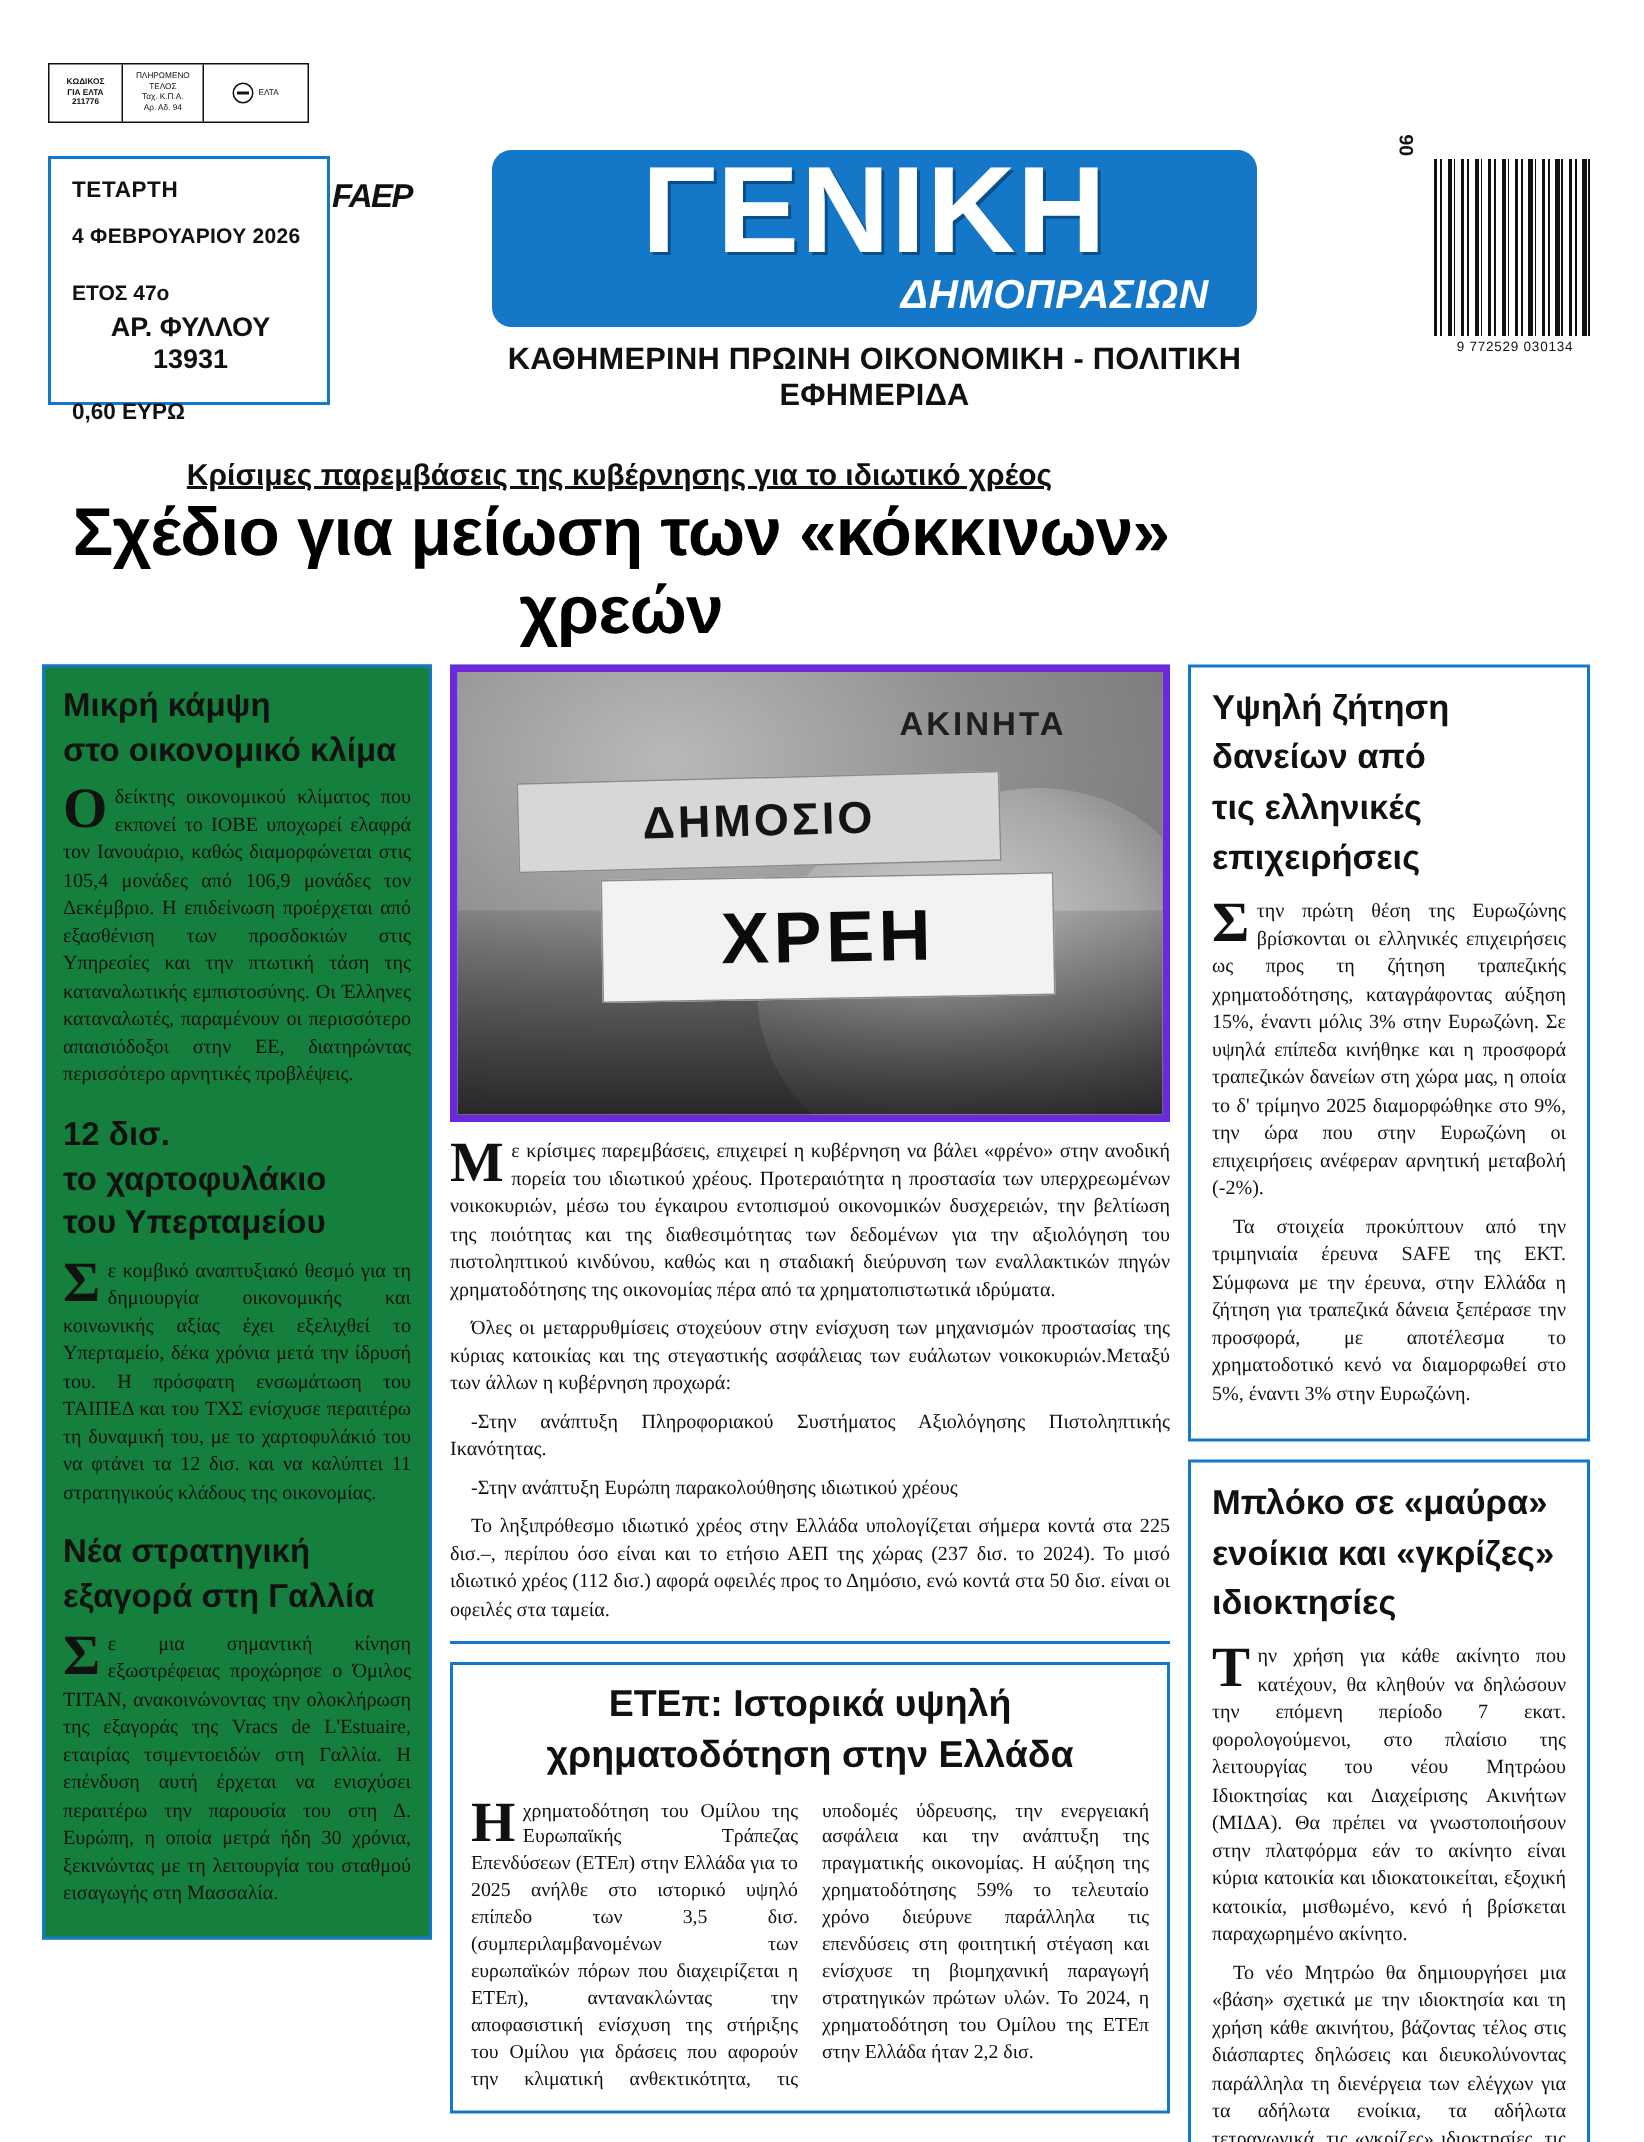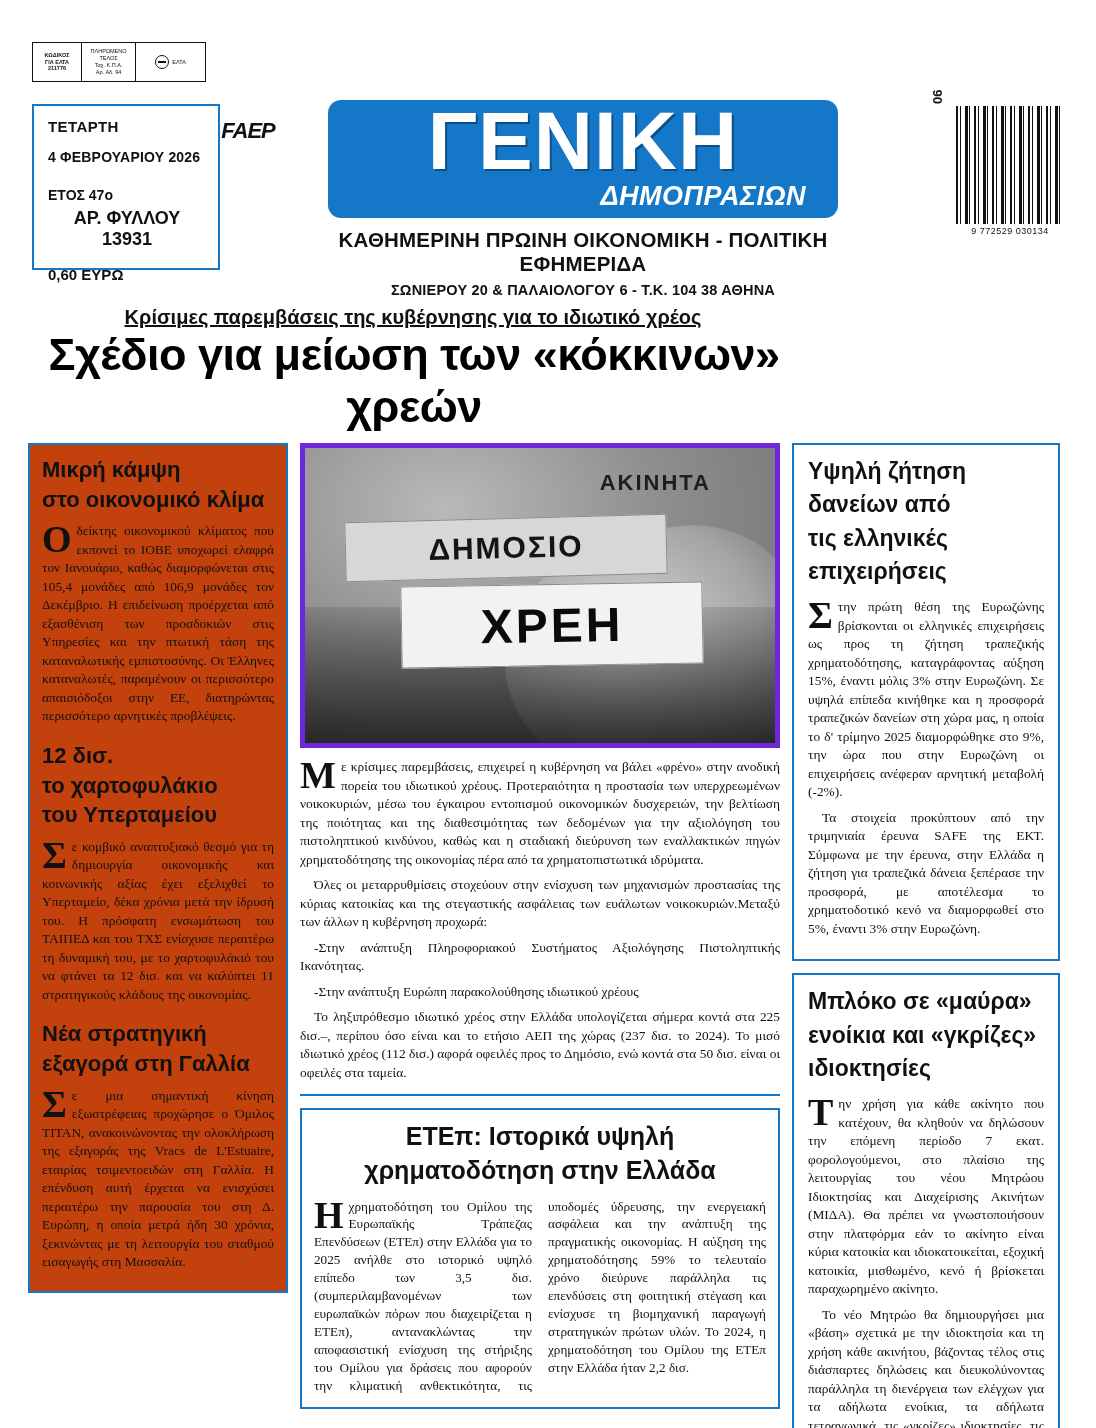--- a/index.html
+++ b/index.html
@@ -97,21 +97,21 @@
     font-family:"Liberation Sans",sans-serif;font-weight:bold;font-size:45px;
     letter-spacing:-.5px;margin:0 0 10px 0;color:#000;width:772px;text-align:center;
   }
 
   
   .grid{display:flex;gap:12px;align-items:flex-start;}
   .col-left{width:260px;}
   .col-mid{width:480px;}
   .col-right{width:268px;}
 
-  .bluebox{border:2px solid #1577c8;background:#c2410c;padding:10px 12px 12px 12px;box-sizing:border-box;}
+  .bluebox{border:2px solid #1577c8;background:#15803d;padding:10px 12px 12px 12px;box-sizing:border-box;}
   .rightbox{border:2px solid #1577c8;background:#ffffff;padding:10px 14px 14px 14px;box-sizing:border-box;}
 
   .subhead{
     font-family:"Liberation Sans",sans-serif;font-weight:bold;font-size:22px;
     color:#111;line-height:1.35;margin:0 0 8px 0;
   }
   .rh{
     font-family:"Liberation Sans",sans-serif;font-weight:bold;font-size:23px;
     line-height:1.45;margin:0 0 10px 0;color:#111;
   }
@@ -205,21 +205,20 @@
       <div class="ib-num">ΑΡ. ΦΥΛΛΟΥ 13931</div>
       <div class="ib-price">0,60 ΕΥΡΩ</div>
     </div>
 
     <div class="logoblock">
       <div class="logo-band">
         <div class="logo-title">ΓΕΝΙΚΗ</div>
         <div class="logo-sub">ΔΗΜΟΠΡΑΣΙΩΝ</div>
       </div>
       <div class="strap">ΚΑΘΗΜΕΡΙΝΗ ΠΡΩΙΝΗ ΟΙΚΟΝΟΜΙΚΗ - ΠΟΛΙΤΙΚΗ ΕΦΗΜΕΡΙΔΑ</div>
-      <div class="addr">ΣΩΝΙΕΡΟΥ 20 &amp; ΠΑΛΑΙΟΛΟΓΟΥ  6 - Τ.Κ. 104 38 ΑΘΗΝΑ</div>
     </div>
 
     <div class="barcode-wrap">
       <div class="bc-num">06</div>
       <div class="barcode"></div>
       <div class="bc-caption">9 772529 030134</div>
     </div>
   </div>
 
   <div class="kicker">Κρίσιμες παρεμβάσεις της κυβέρνησης για το ιδιωτικό χρέος</div>

